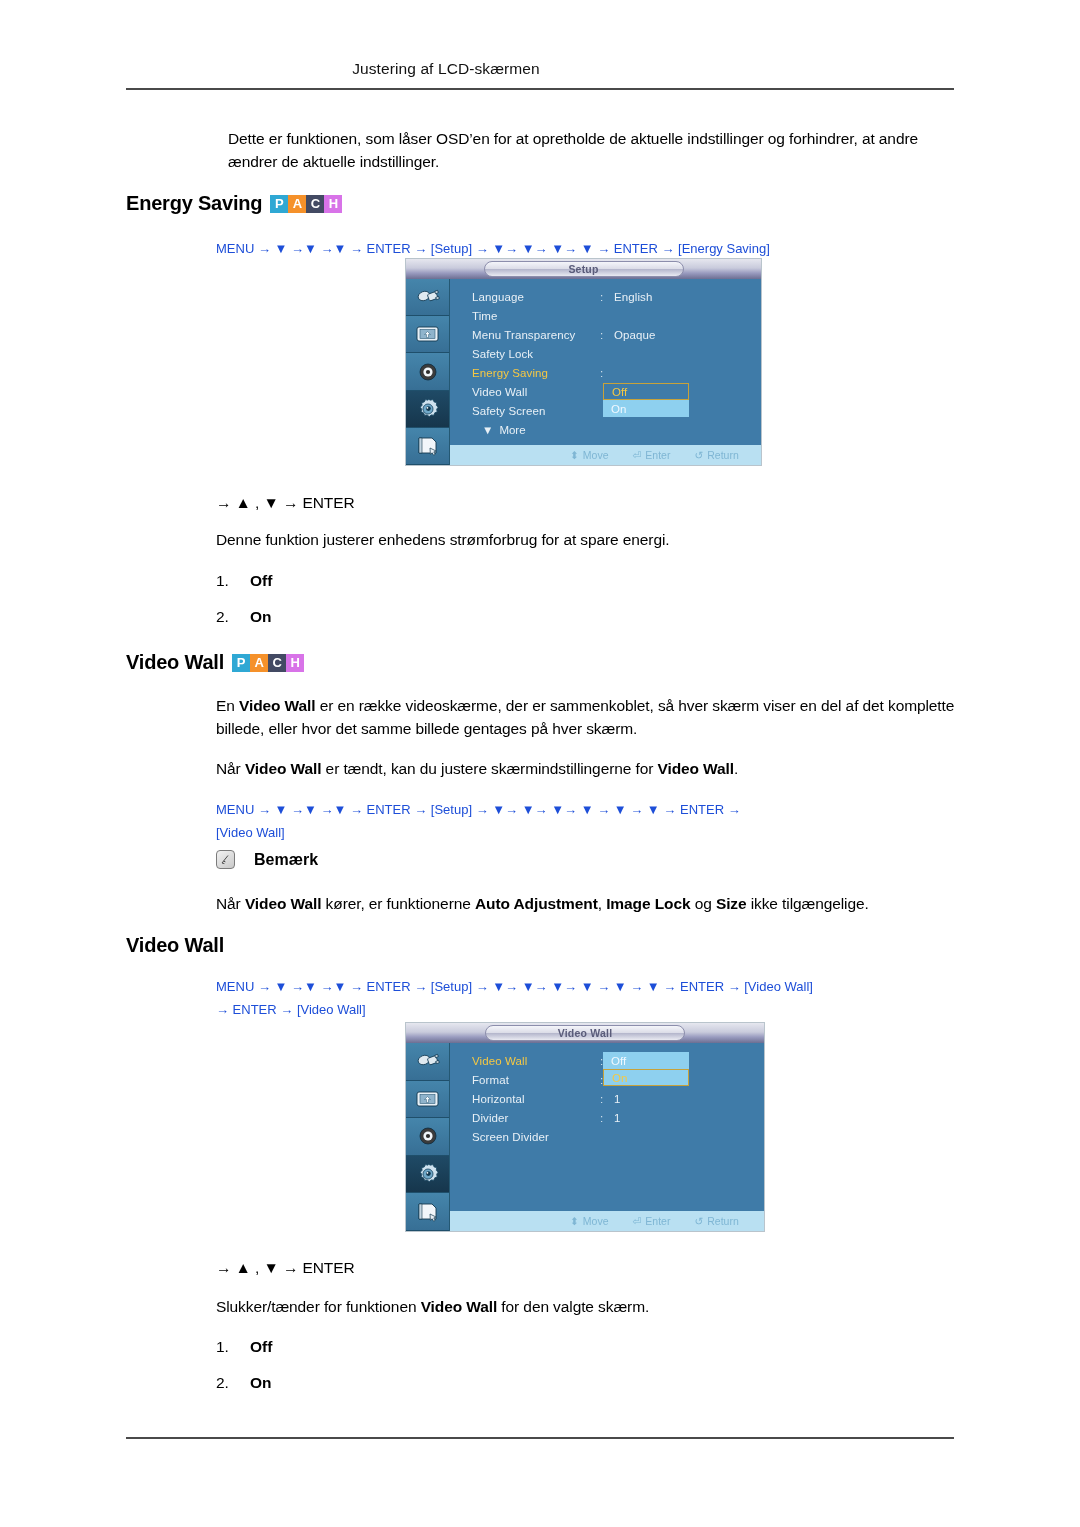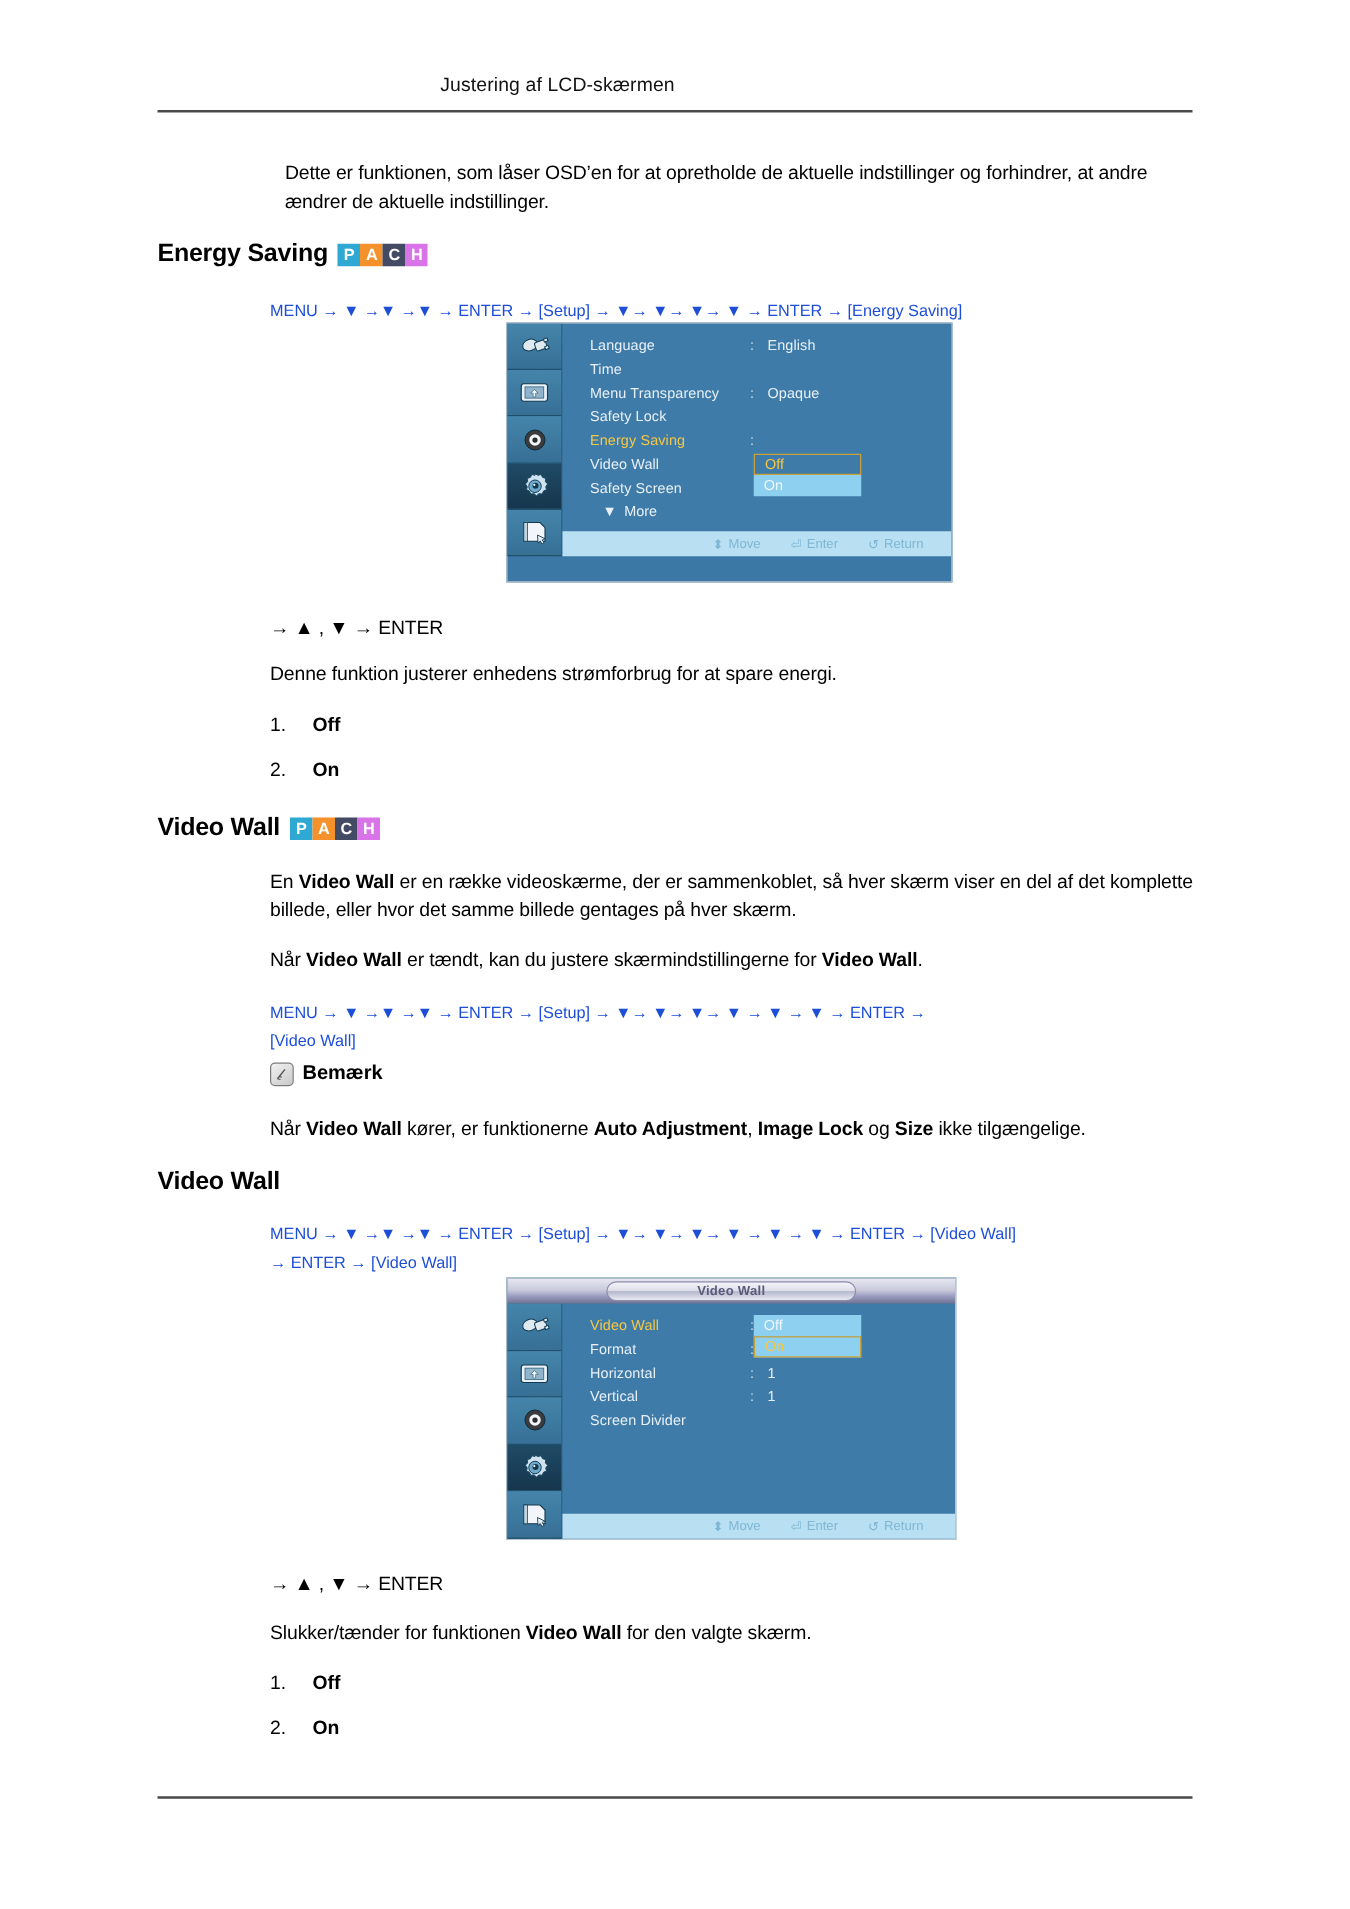--- a/index.html
+++ b/index.html
@@ -64,21 +64,21 @@
     letter-spacing:0px;
   }
 
   
   .numlist { position:absolute; font-size:15.5px; }
   .numlist .row { display:flex; margin-bottom:18px; }
   .numlist .n { width:34px; color:#000; }
   .numlist .v { font-weight:bold; }
 
   
-  .note { position:absolute; display:flex; align-items:flex-start; gap:7px;
+  .note { position:absolute; display:flex; align-items:center; gap:19px;
           font-size:16px; font-weight:bold; }
   .note-icon {
     width:19px; height:19px; border-radius:4px;
     background:linear-gradient(145deg,#f2f2f2,#c9c9c9);
     border:1px solid #7b7b7b;
     display:flex; align-items:center; justify-content:center;
   }
 
   
   .osd {
@@ -171,20 +171,23 @@
     <span style="background: rgb(47, 168, 212);">P</span>
     <span style="background: rgb(245, 145, 42);">A</span>
     <span style="background: rgb(67, 74, 99);">C</span>
     <span style="background: rgb(216, 115, 232);">H</span>
   </span>
 </div>
 
 <div class="menupath" style="left:216px; top:236px; width:760px;">MENU → ▼ →▼ →▼ → ENTER → [Setup] → ▼→ ▼→ ▼→ ▼ → ENTER → [Energy Saving]</div>
 
 <div class="osd" style="left:405px; top:258px; width:357px; height:208px;">
+  <div class="osd-titlebar">
+    <div class="osd-title-pill">Setup</div>
+  </div>
   <div class="osd-body">
     <div class="osd-rail">
       <div class="rail-item">
         <svg width="26" height="18" viewBox="0 0 26 18">
             <g fill="#dfe9f0" stroke="#123a52" stroke-width="0.8">
           <ellipse cx="9" cy="8" rx="6" ry="4.5" transform="rotate(-20 9 8)"></ellipse>
           <rect x="13" y="5" width="9" height="7" rx="1.5" transform="rotate(-20 17 8)"></rect>
           <rect x="20" y="3" width="3" height="2.4" transform="rotate(-20 21 4)"></rect>
           <rect x="21" y="9" width="3" height="2.4" transform="rotate(-20 22 10)"></rect>
         </g>
@@ -406,21 +409,21 @@
       <div class="osd-row">
         <span class="lbl">Format</span>
         <span class="colon">:</span>
       </div>
       <div class="osd-row">
         <span class="lbl">Horizontal</span>
         <span class="colon">:</span>
         <span>1</span>
       </div>
       <div class="osd-row">
-        <span class="lbl">Vertical</span>
+        <span class="lbl">Divider</span>
         <span class="colon">:</span>
         <span>1</span>
       </div>
       <div class="osd-row">
         <span class="lbl">Screen Divider</span>
       </div>
 
       <div class="dd" style="left:152px; top:8px;">
         <div class="dd-opt hl-blue">Off</div>
         <div class="dd-opt boxed-on">On</div>

